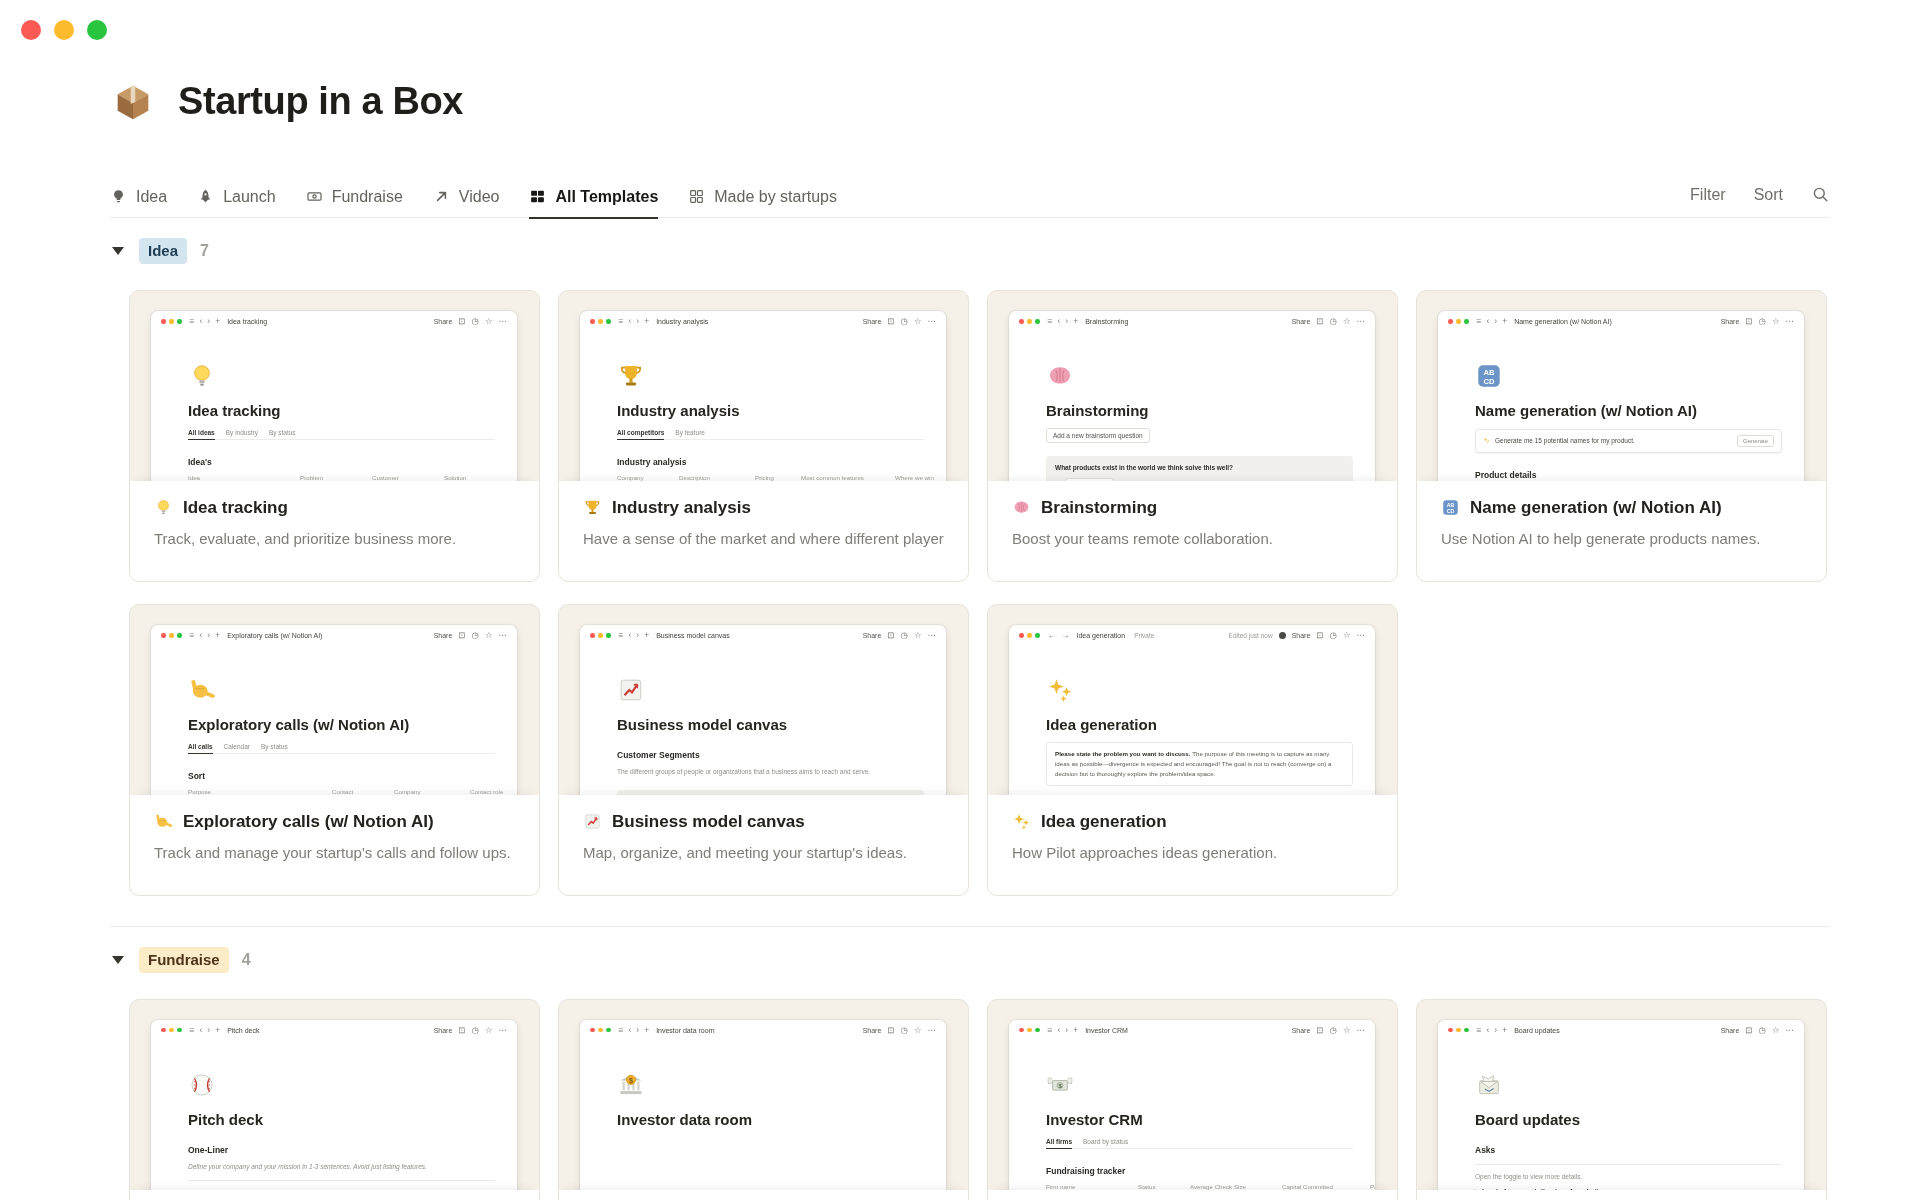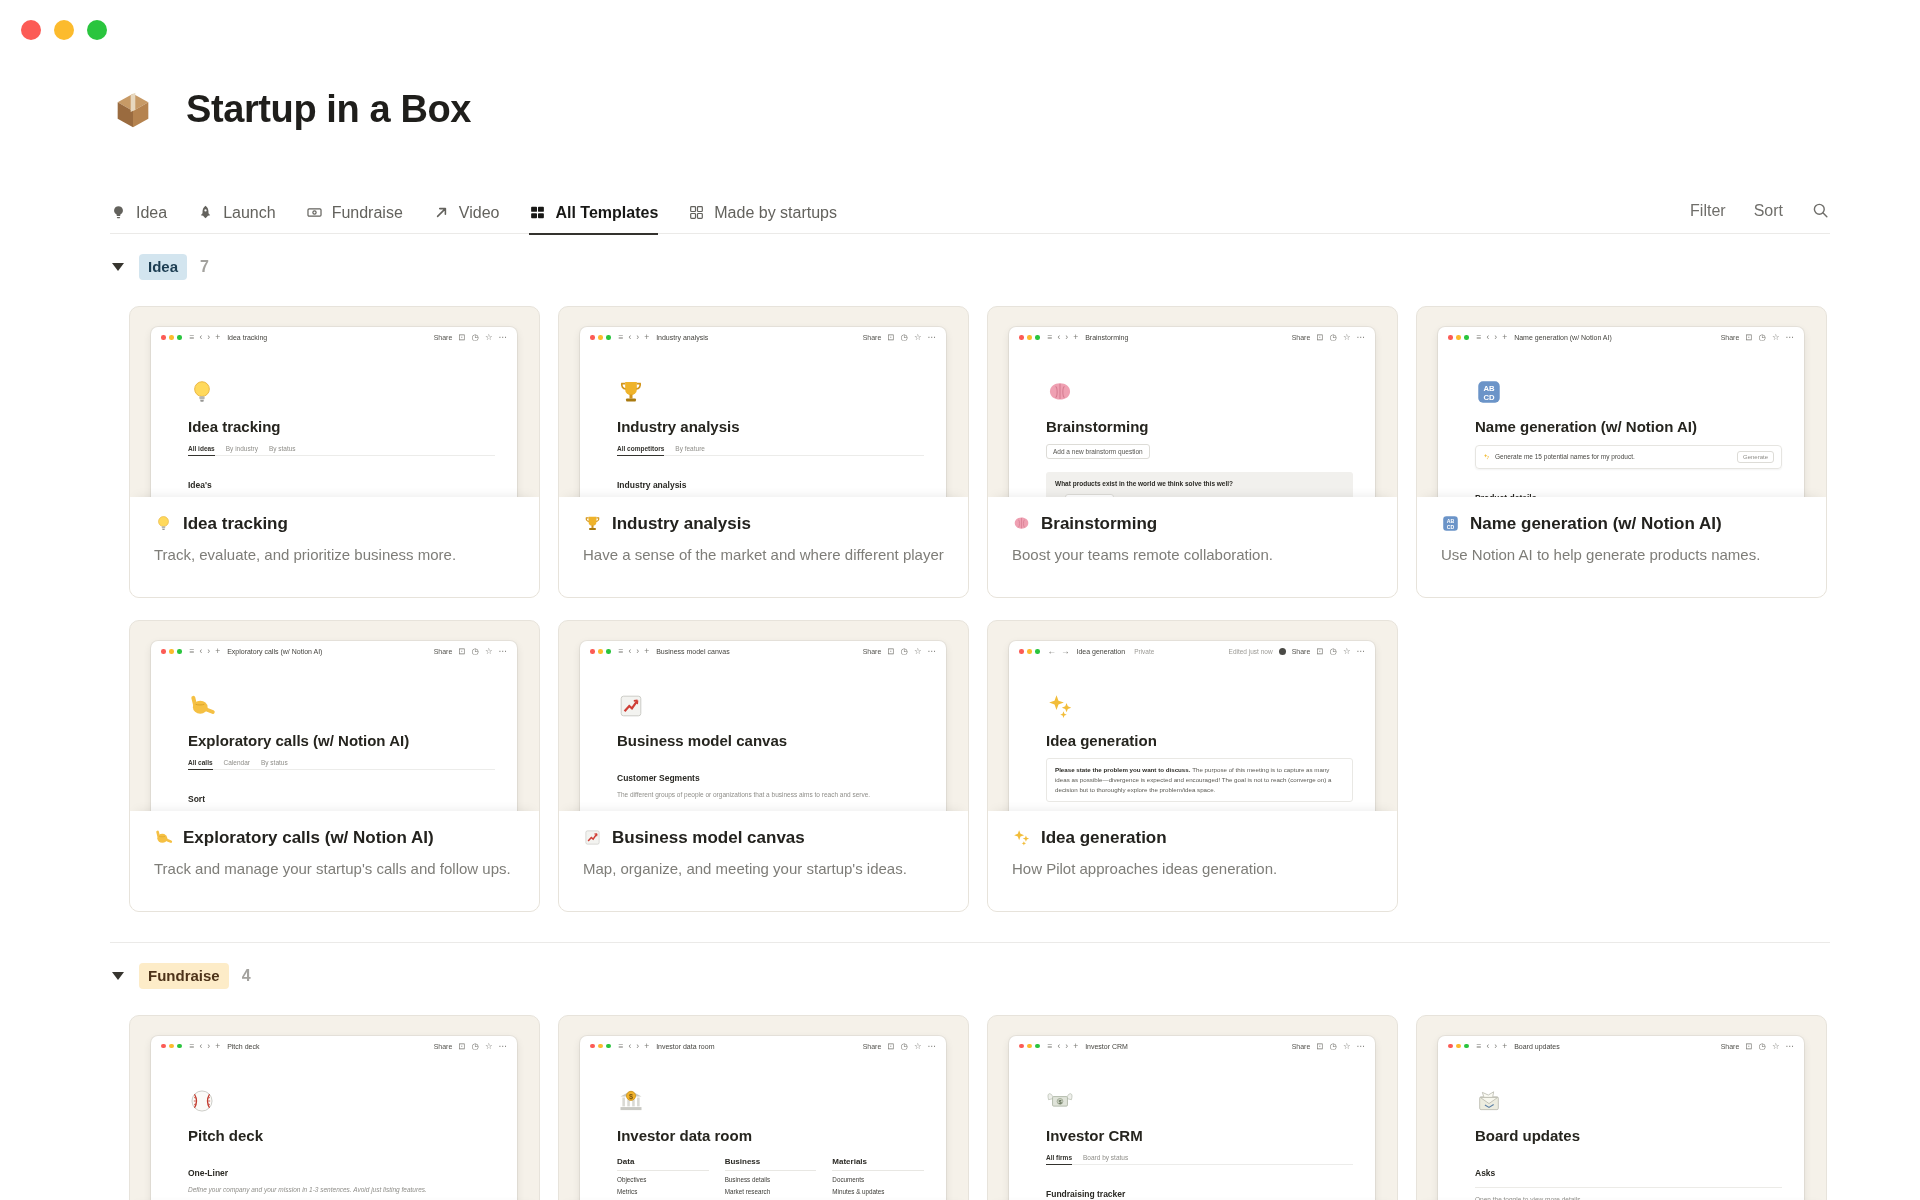--- a/index.html
+++ b/index.html
@@ -8,21 +8,21 @@
 
   
   .traffic{position:absolute;top:20px;left:21px;display:flex;gap:13px;z-index:10;}
   .traffic span{width:20px;height:20px;border-radius:50%;display:block;}
 
   .page{position:absolute;left:110px;top:72px;width:1720px;}
 
   
   .hdr{display:flex;align-items:center;gap:14px;}
   .hdr .i svg{width:46px;height:46px;display:block;}
-  h1{font-size:38px;font-weight:700;margin:16px;color:#1f1e1b;letter-spacing:-0.4px;}
+  h1{font-size:38px;font-weight:700;margin:8px;color:#1f1e1b;letter-spacing:-0.4px;}
 
   
   .nav{display:flex;align-items:flex-end;border-bottom:1px solid #ebeae8;margin-top:40px;height:46px;}
   .tabs{display:flex;gap:30px;}
   .tab{display:flex;gap:9px;align-items:center;font-size:16px;color:#63625d;
        padding-bottom:11px;border-bottom:2.5px solid transparent;margin-bottom:-1.5px;cursor:pointer;}
   .tab .i svg{width:17px;height:17px;display:block;}
   .tab.active{color:#181816;font-weight:700;border-bottom-color:#34322e;}
   .nav-right{margin-left:auto;display:flex;gap:28px;align-items:center;font-size:16px;
              color:#6f6e6a;padding-bottom:13px;}
@@ -58,21 +58,21 @@
   .sharel{font-size:7px;color:#55544f;}
   .avatar{width:7px;height:7px;border-radius:50%;background:#4a4a46;display:block;}
 
   .wc{padding:0 22px 0 37px;}
   .bigicon{margin-top:30px;}
   .bigicon svg{width:28px;height:28px;display:block;}
   .wtitle{margin-top:12px;font-size:15px;font-weight:700;color:#26251f;}
   .wtabs{display:flex;gap:11px;margin-top:10px;border-bottom:1px solid #ececea;font-size:6.5px;color:#8f8e89;}
   .wtab{padding-bottom:3px;border-bottom:1px solid transparent;margin-bottom:-1px;}
   .wtab.active{color:#34332e;font-weight:700;border-bottom-color:#34332e;}
-  .wh{margin-top:24px;font-size:8.5px;font-weight:700;color:#2a2924;}
+  .wh{margin-top:17px;font-size:8.5px;font-weight:700;color:#2a2924;}
   .wp{margin-top:7px;font-size:6.5px;color:#8f8e89;line-height:1.5;}
   .wp.italic{font-style:italic;}
   .wbtn{display:inline-block;margin-top:9px;border:1px solid #dddcd7;border-radius:3px;
         padding:3px 6px;font-size:6.5px;color:#55544f;background:#fff;}
   .wcallout{margin-top:13px;background:#f1f0ed;border-radius:3px;padding:7px 9px;
         font-size:6.5px;line-height:1.55;color:#45443e;}
   .wcallout .cbold{font-weight:700;color:#2c2b26;}
   .wcallout .wbtn.sub{display:block;width:fit-content;margin:5px 0 0 10px;}
   .wcallout2{margin-top:9px;background:#fff;border:1px solid #e9e8e4;border-radius:3px;
         padding:6px 8px;font-size:6.2px;line-height:1.6;color:#5a5953;}
@@ -704,37 +704,20 @@
                     <rect x="4.6" y="9" width="2.2" height="7.6" fill="#d9d9d4"></rect>
                     <rect x="8.8" y="9" width="2.2" height="7.6" fill="#d9d9d4"></rect>
                     <rect x="13" y="9" width="2.2" height="7.6" fill="#d9d9d4"></rect>
                     <rect x="17.2" y="9" width="2.2" height="7.6" fill="#d9d9d4"></rect>
                     <rect x="3" y="17.2" width="18" height="2.6" fill="#c9c9c4"></rect>
                     <circle cx="12" cy="7.6" r="3.9" fill="#f0b22b" stroke="#cf9417" stroke-width="0.7"></circle>
                     <text x="12" y="10" font-size="6.2" font-weight="bold" fill="#7c5610" text-anchor="middle" font-family="Liberation Sans,sans-serif">$</text>
                   </svg>
                 </div>
                 <div class="wtitle">Investor data room</div>
-                <div class="wcols">
-                  <div class="wcol">
-                    <div class="wcolh">Data</div>
-                    <div class="itm">Objectives</div>
-                    <div class="itm">Metrics</div>
-                  </div>
-                  <div class="wcol">
-                    <div class="wcolh">Business</div>
-                    <div class="itm">Business details</div>
-                    <div class="itm">Market research</div>
-                  </div>
-                  <div class="wcol">
-                    <div class="wcolh">Materials</div>
-                    <div class="itm">Documents</div>
-                    <div class="itm">Minutes &amp; updates</div>
-                  </div>
-                </div>
               </div>
             </div>
             <div class="card-footer">
               <div class="cf-title">
                 <span class="i cficon">
                   <svg viewBox="0 0 24 24">
                     <polygon points="12,3.2 21,8.2 3,8.2" fill="#c9c9c4"></polygon>
                     <rect x="4.6" y="9" width="2.2" height="7.6" fill="#d9d9d4"></rect>
                     <rect x="8.8" y="9" width="2.2" height="7.6" fill="#d9d9d4"></rect>
                     <rect x="13" y="9" width="2.2" height="7.6" fill="#d9d9d4"></rect>

